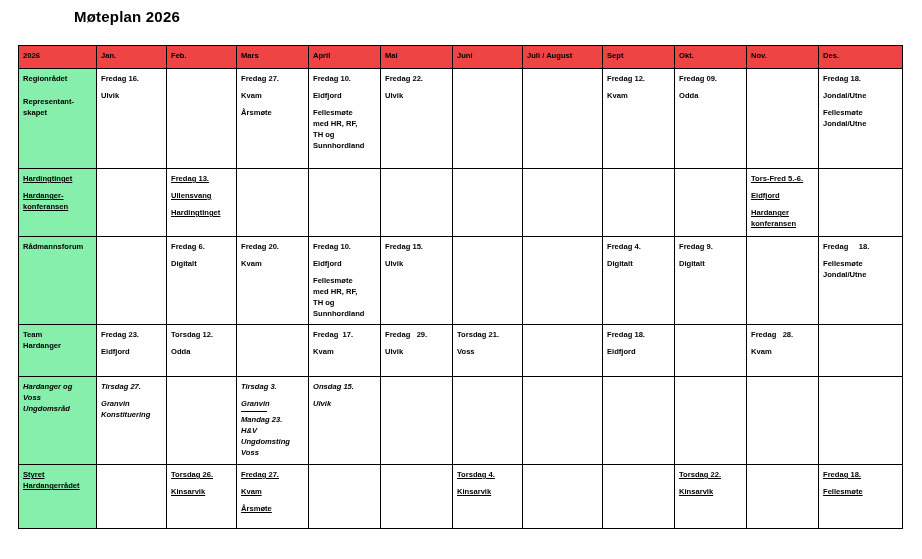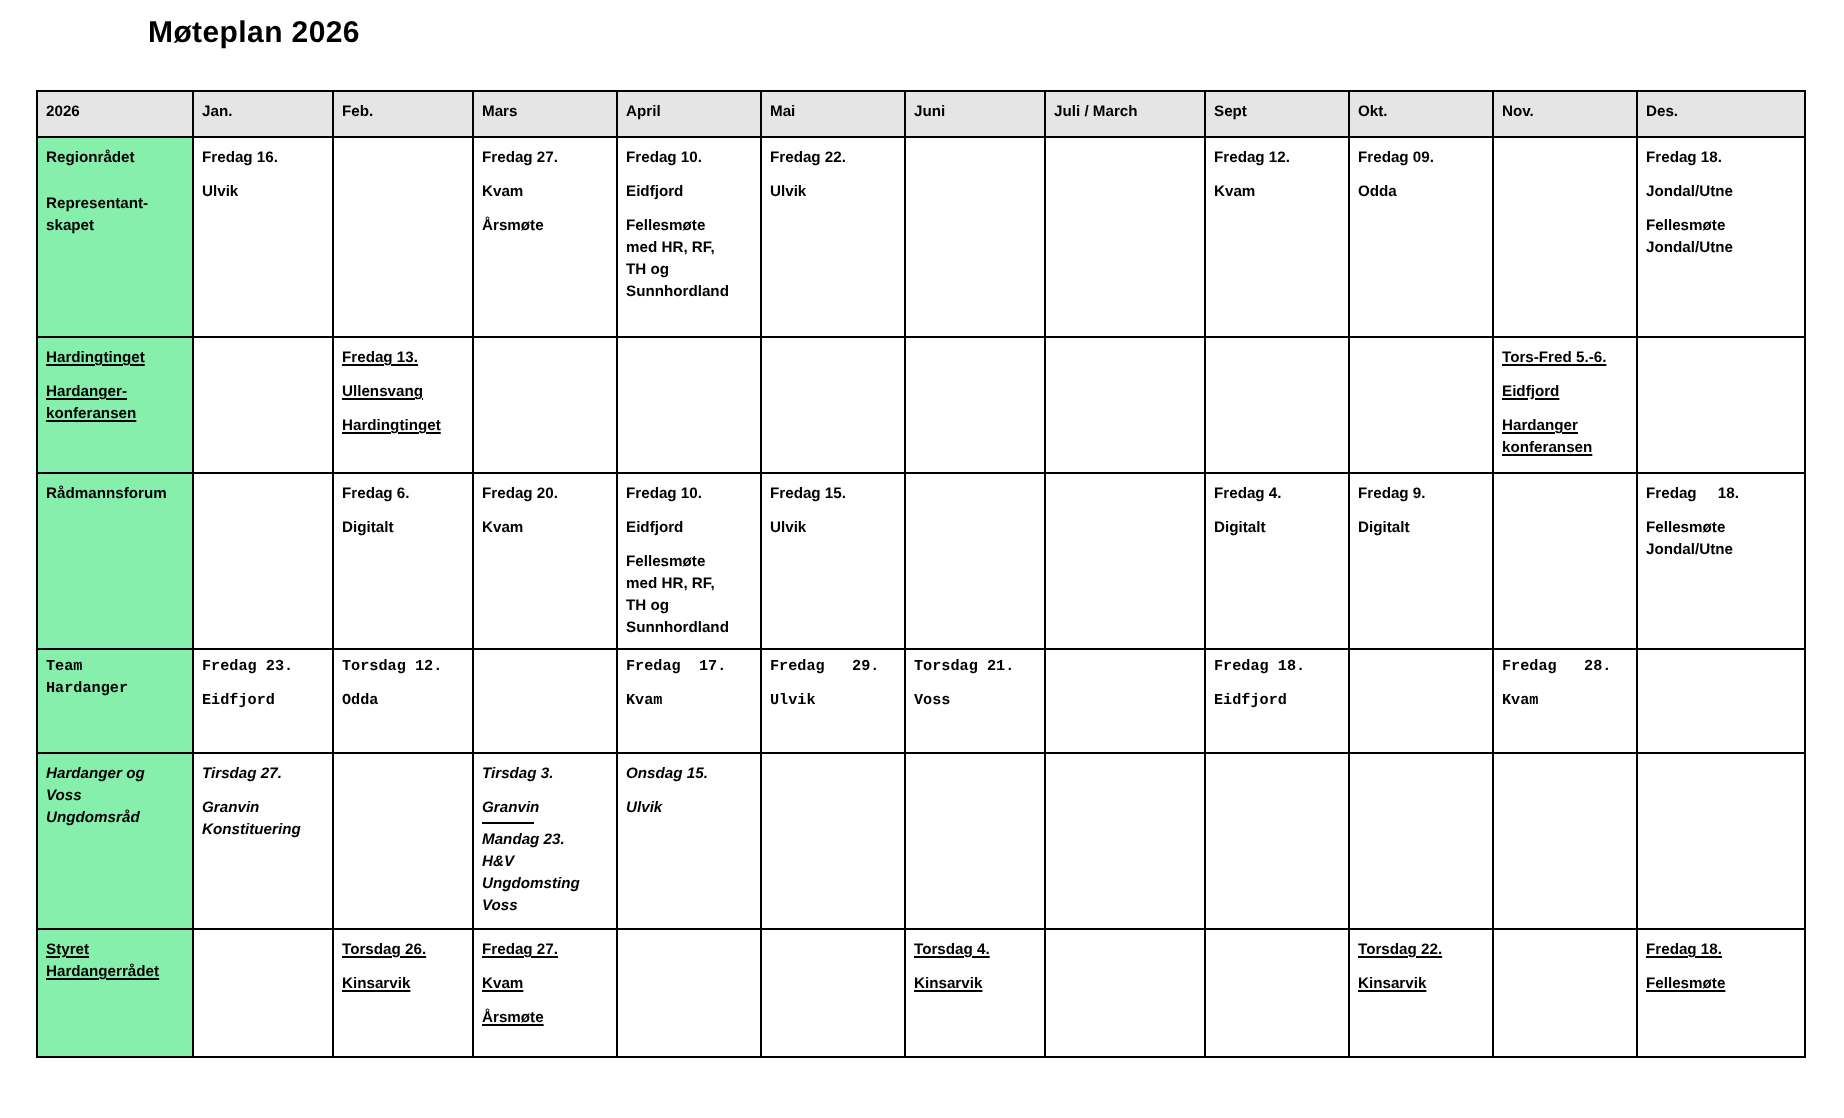--- a/index.html
+++ b/index.html
@@ -43,21 +43,21 @@
   table.plan td, table.plan th {
     border: 1px solid #000000;
     vertical-align: top;
     padding: 4px 4px 4px 4px;
     font-weight: bold;
     text-align: left;
     line-height: 1.45;
     overflow: hidden;
   }
   thead th {
-    background: #e5e5e5;
+    background: #ef4444;
     height: 14px;
     font-size: 7.6px;
     padding-top: 4px;
     padding-bottom: 4px;
   }
   td.rowhead {
     background: #86efac;
   }
   .cell-line {
     display: block;
@@ -110,21 +110,21 @@
       </colgroup>
       <thead>
         <tr>
           <th>2026</th>
           <th>Jan.</th>
           <th>Feb.</th>
           <th>Mars</th>
           <th>April</th>
           <th>Mai</th>
           <th>Juni</th>
-          <th>Juli / March</th>
+          <th>Juli / August</th>
           <th>Sept</th>
           <th>Okt.</th>
           <th>Nov.</th>
           <th>Des.</th>
         </tr>
       </thead>
       <tbody>
           <tr style="height: 100px;">
             <td class="rowhead">
               <span class="cell-line">Regionrådet</span>
@@ -258,21 +258,21 @@
               <span class="cell-line">Digitalt</span>
             </td>
             <td></td>
             <td>
               <span class="cell-line">Fredag     18.</span>
               <span class="cell-line gap-sm"></span>
               <span class="cell-line">Fellesmøte</span>
               <span class="cell-line">Jondal/Utne</span>
             </td>
           </tr>
-          <tr style="height: 52px; font-family: Liberation Mono, monospace;">
+          <tr style="height: 52px;">
             <td class="rowhead">
               <span class="cell-line">Team</span>
               <span class="cell-line">Hardanger</span>
             </td>
             <td>
               <span class="cell-line">Fredag 23.</span>
               <span class="cell-line gap-sm"></span>
               <span class="cell-line">Eidfjord</span>
             </td>
             <td>

